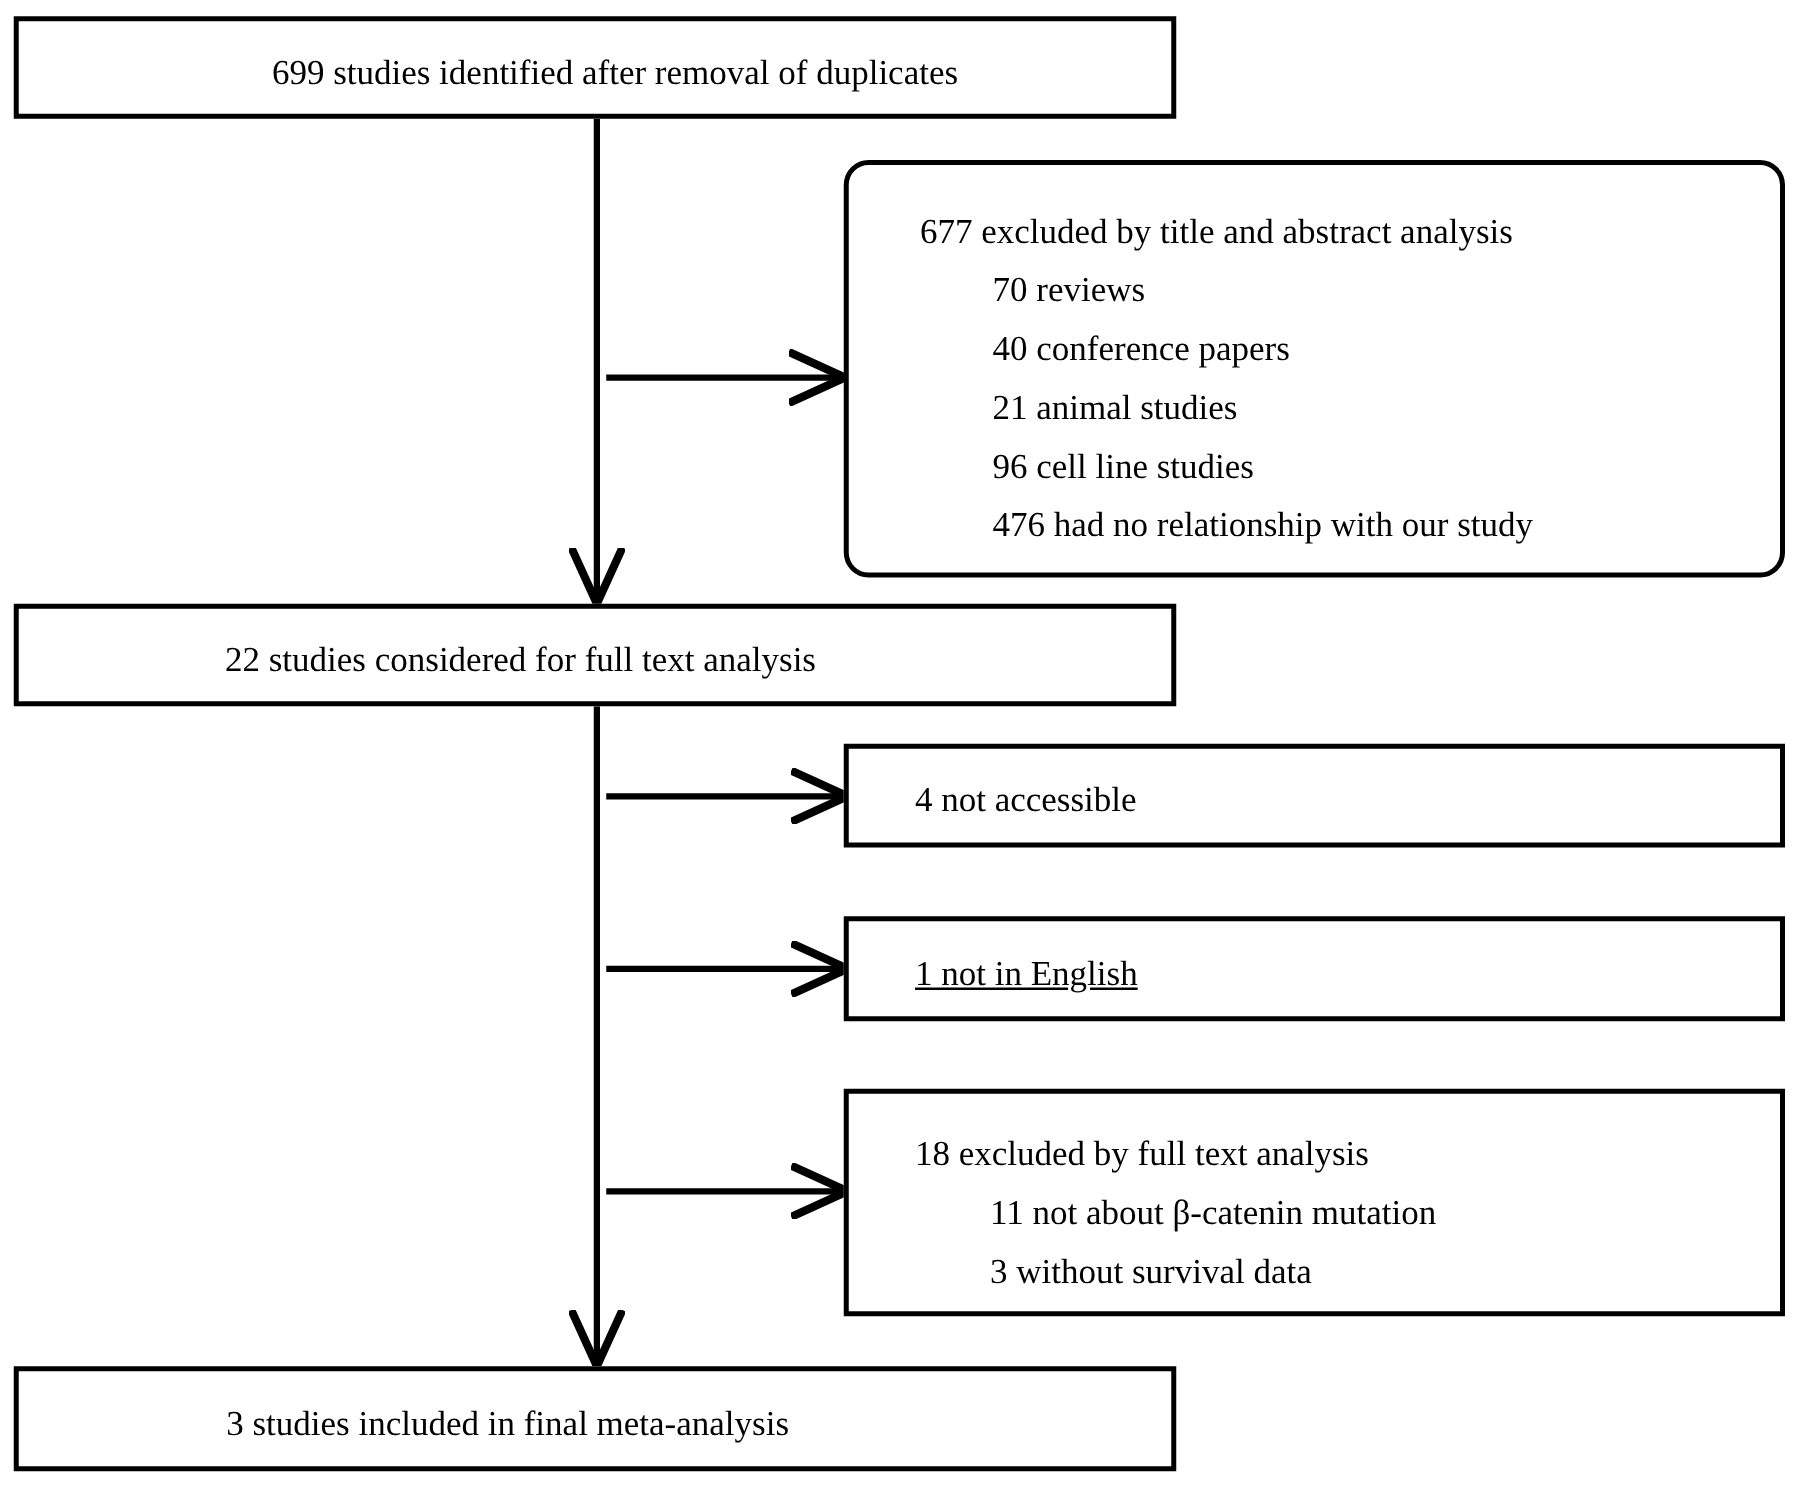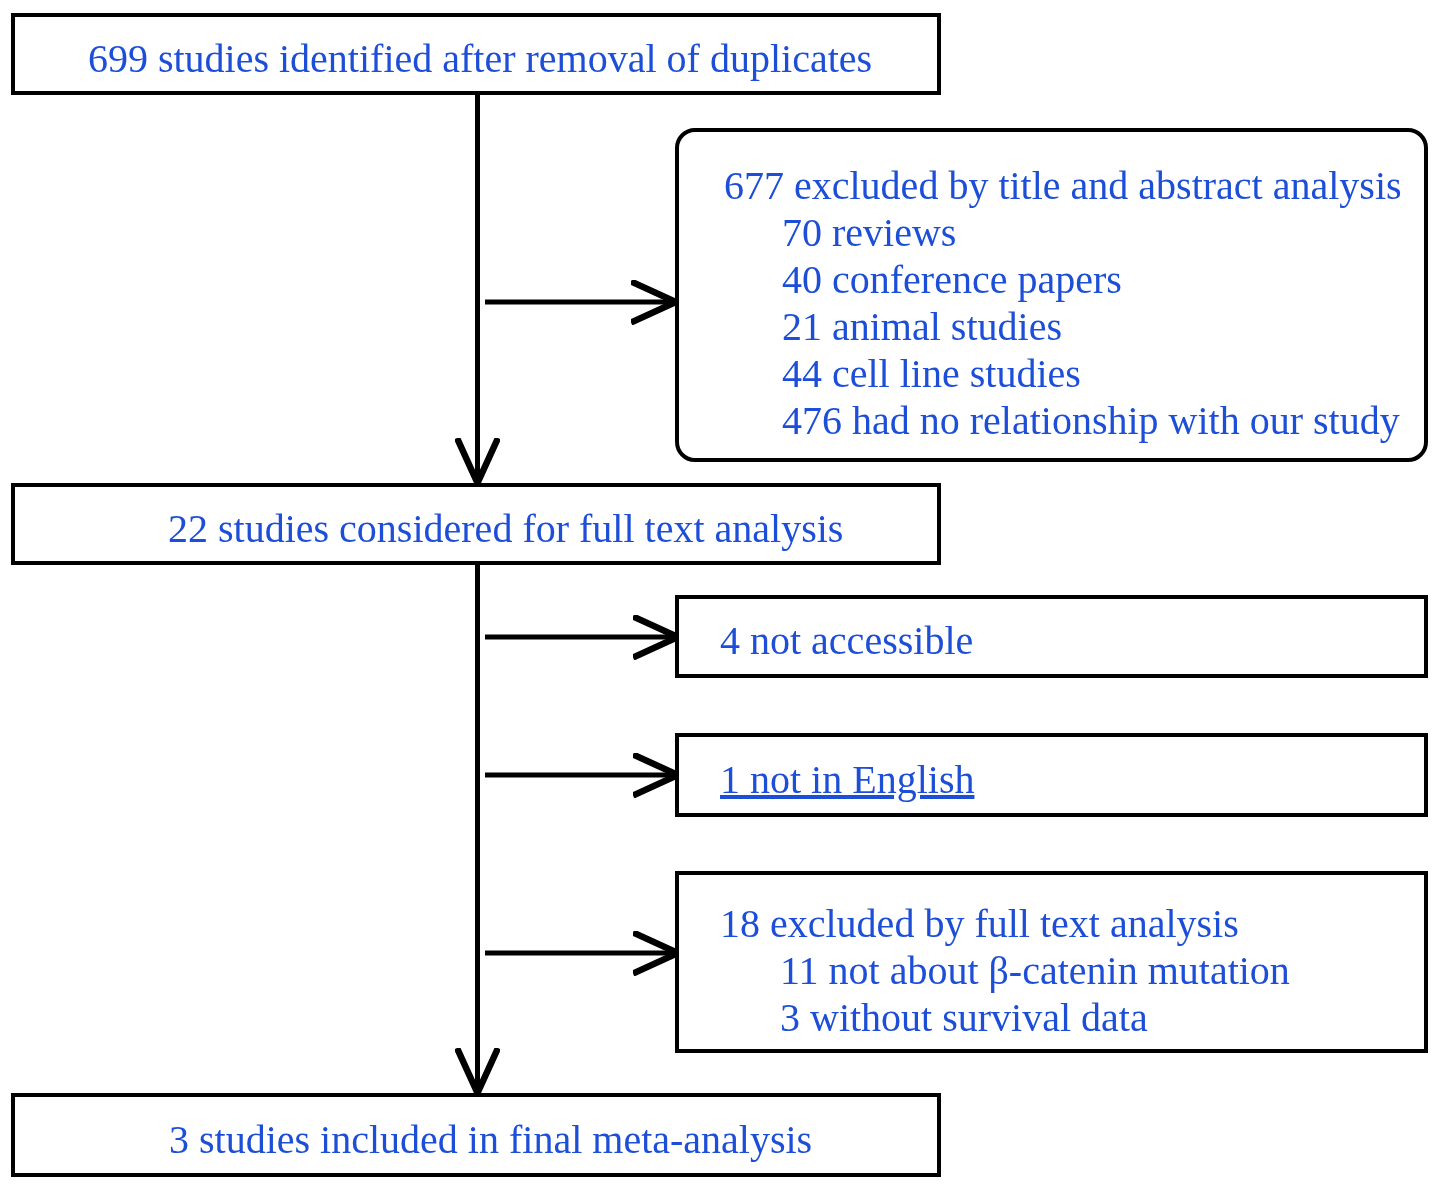--- a/index.html
+++ b/index.html
@@ -18,23 +18,24 @@
   .box {
     position: absolute;
     box-sizing: border-box;
     border: 4px solid #000000;
     background: #ffffff;
     color: #000000;
   }
   .box-text {
     position: absolute;
     white-space: nowrap;
-    font-size: 40px;
+    font-size: 28px;
     line-height: 47px;
-    color: #1d4ed8;
+    color: #000000;
+    padding-left: 12px;
   }
   .lines {
     position: absolute;
     left: 0;
     top: 0;
     width: 1441px;
     height: 1191px;
     pointer-events: none;
   }
   .sub-line {
@@ -75,21 +76,21 @@
   <div class="box" style="left:11px; top:13px; width:930px; height:82px;">
     <div class="box-text" style="left:0; top:0; width:930px; height:82px; display:flex; align-items:center; justify-content:center;">699 studies identified after removal of duplicates</div>
   </div>
 
   <div class="box" style="left:675px; top:128px; width:753px; height:334px;border-radius:20px;">
     <div class="box-text" style="left:45px; top:30px;">
       <span class="sub-line">677 excluded by title and abstract analysis</span>
       <span class="sub-line indent">70 reviews</span>
       <span class="sub-line indent">40 conference papers</span>
       <span class="sub-line indent">21 animal studies</span>
-      <span class="sub-line indent">44 cell line studies</span>
+      <span class="sub-line indent">96 cell line studies</span>
       <span class="sub-line indent">476 had no relationship with our study</span>
     </div>
   </div>
 
   <div class="box" style="left:11px; top:483px; width:930px; height:82px;">
     <div class="box-text" style="left:141px; top:0; height:82px; display:flex; align-items:center;margin-left:12px;">22 studies considered for full text analysis</div>
   </div>
 
   <div class="box" style="left:675px; top:595px; width:753px; height:83px;">
     <div class="box-text" style="left:41px; top:0; height:83px; display:flex; align-items:center;">4 not accessible</div>

